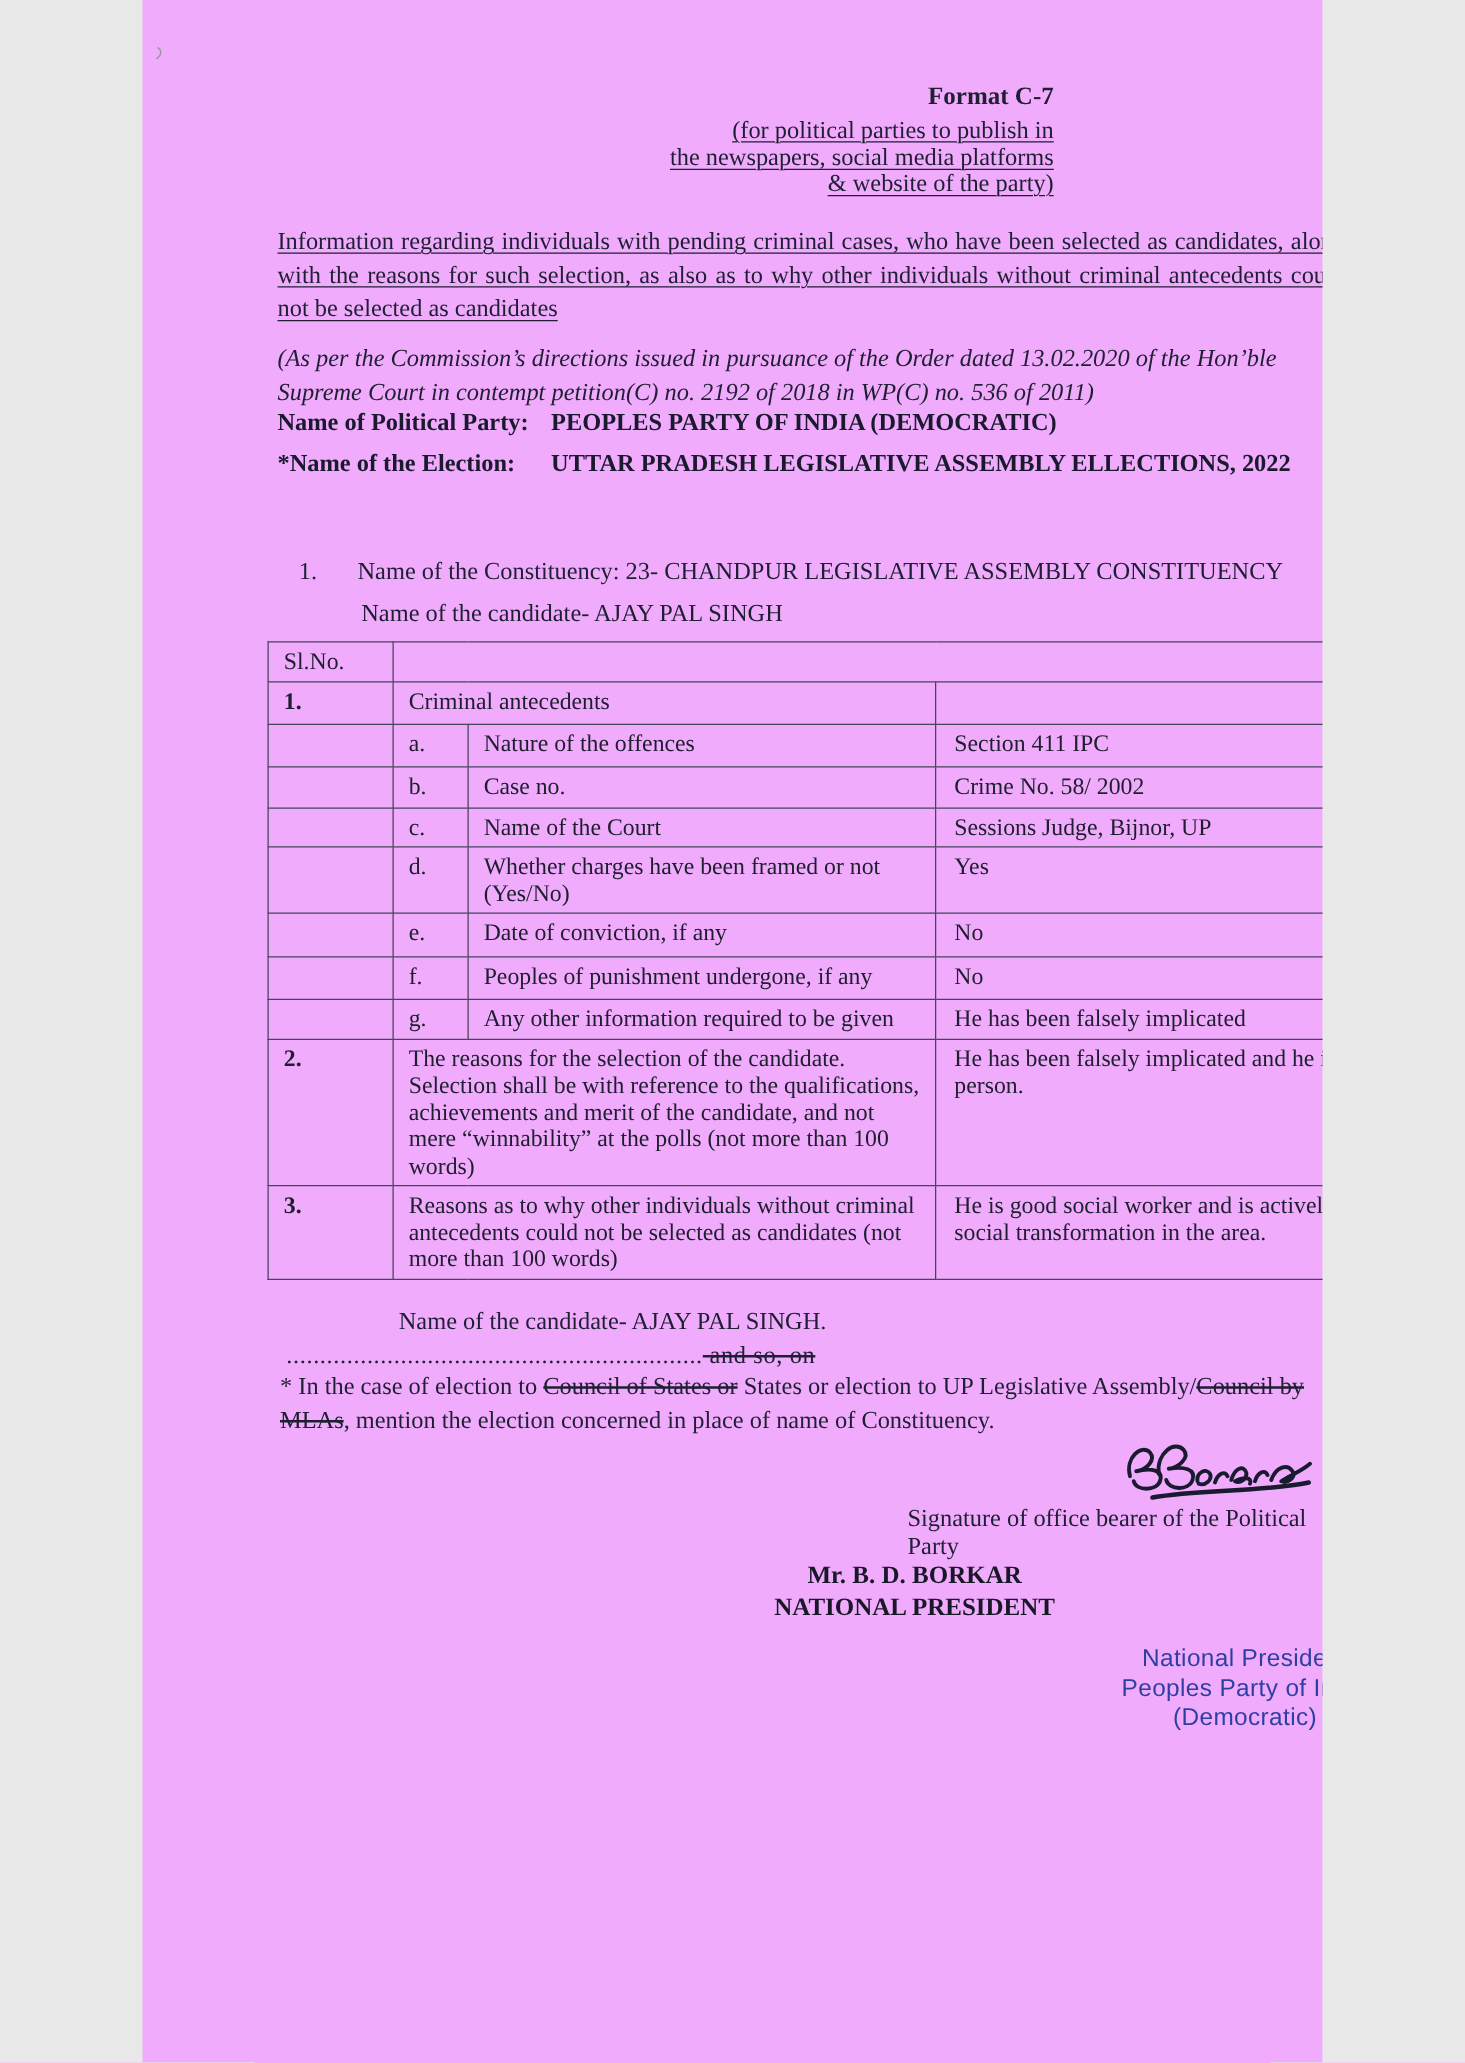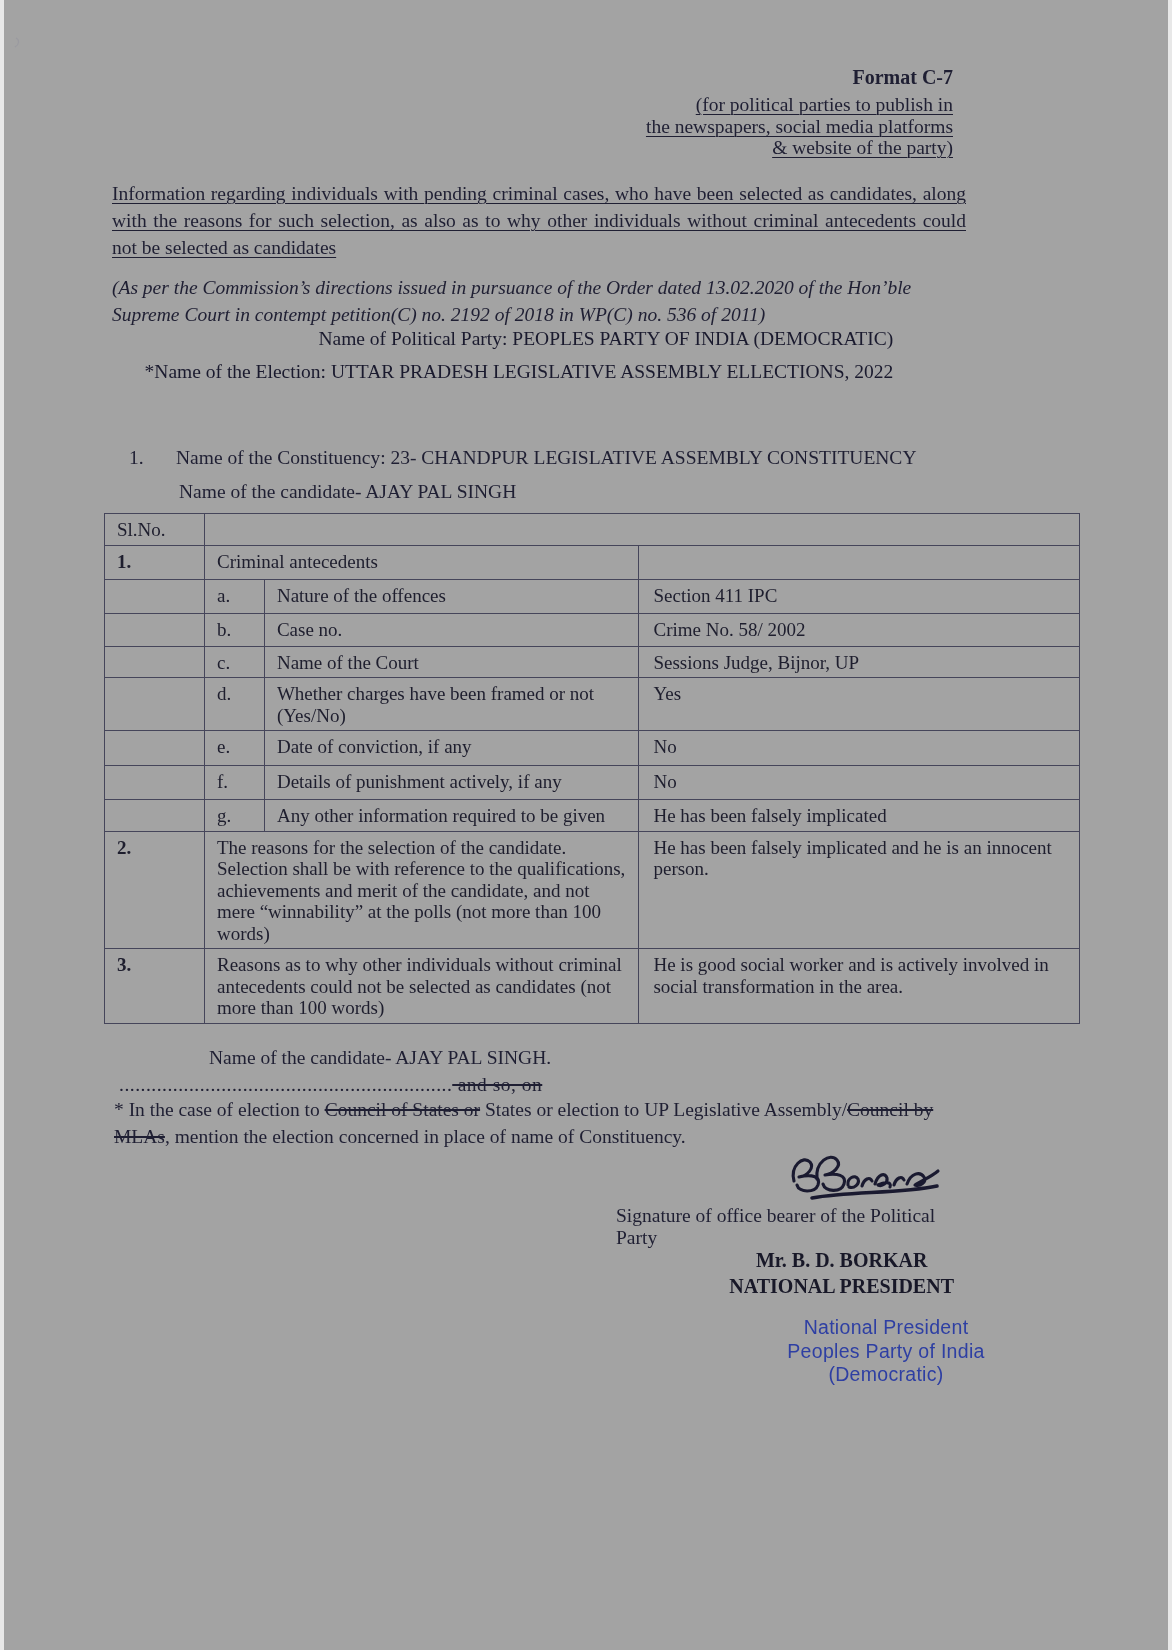--- a/index.html
+++ b/index.html
@@ -1,37 +1,37 @@
 <!DOCTYPE html>
 <html><head>
 <meta charset="utf-8">
 <style>
   * { margin:0; padding:0; box-sizing:border-box; }
   html,body { background:#e8e8e8; }
   #page {
-    position:relative; width:1164px; height:1650px; margin:0 auto;
-    background:#a3a3a3; overflow:hidden;
+    position:relative; width:944px; height:1650px; margin:0 auto;
+    background:#f0abfc; overflow:hidden;
     font-family:"Liberation Serif", serif; color:#1f1f33;
     font-size:19.5px;
   }
   .abs { position:absolute; }
   .strike { text-decoration:line-through; text-decoration-thickness:1.5px; }
   .uline { text-decoration:underline; text-underline-offset:3px; text-decoration-thickness:1px; }
 
   #corner-mark { left:8px; top:36px; width:12px; height:14px; }
 
   #header-block { top:66px; right:215px; text-align:right; }
   #header-block .fmt { font-weight:bold; font-size:20px; margin-bottom:5px; }
   #header-block .aud { font-size:19.5px; line-height:21.5px; }
 
   #intro { top:180px; left:108px; width:854px; line-height:27px; text-align:justify; }
   #order-note { top:274px; left:108px; width:838px; line-height:27px;font-style:italic; }
 
   #fields { top:323px; left:108px; }
-  .field-row { line-height:32.5px; font-weight:normal; color:#1a1a2e;text-align:right; }
+  .field-row { line-height:32.5px; font-weight:bold; color:#1a1a2e; }
   .field-label { display:inline-block; width:214px; }
 
   #section1-line1 { top:447px; left:125px; }
   #section1-line1 .num { display:inline-block; width:47px; }
   #section1-line2 { top:481px; left:175px; }
 
   #antecedents-table { top:513px; left:100px; width:976px; border-collapse:collapse; font-size:19px; color:#1e1e2e; }
   #antecedents-table td { border:1.4px solid #45455a; vertical-align:top; padding:5px 10px 4px 12px; line-height:21.5px; }
   #antecedents-table td.ans { padding-left:14px; }
   #antecedents-table .slno { font-weight:bold; }
@@ -127,21 +127,21 @@
     </tr>
     <tr style="height:35px">
       <td></td>
       <td>e.</td>
       <td>Date of conviction, if any</td>
       <td class="ans">No</td>
     </tr>
     <tr style="height:34px">
       <td></td>
       <td>f.</td>
-      <td>Details of punishment actively, if any</td>
+      <td>Peoples of punishment undergone, if any</td>
       <td class="ans">No</td>
     </tr>
     <tr style="height:31px">
       <td></td>
       <td>g.</td>
       <td>Any other information required to be given</td>
       <td class="ans">He has been falsely implicated</td>
     </tr>
     <tr style="height:86px">
       <td class="slno">2.</td>

